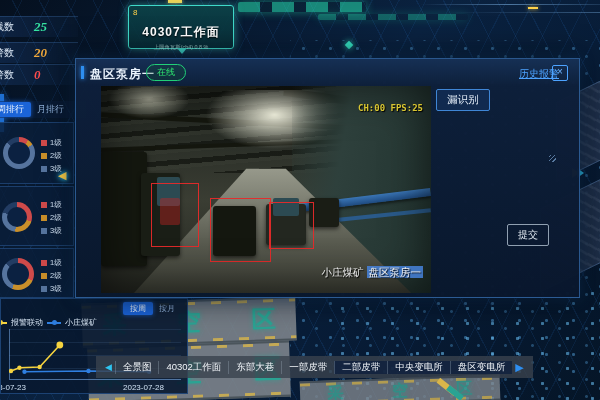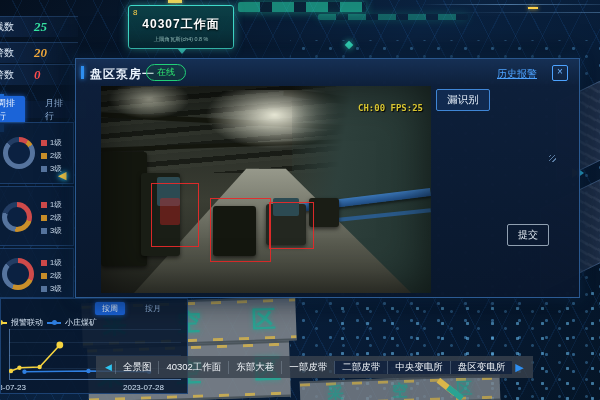--- a/index.html
+++ b/index.html
@@ -57,21 +57,21 @@
   .stat-row{left:-18px;width:96px;height:20px;display:flex;align-items:center;
     background:linear-gradient(90deg, rgba(30,70,130,.4), rgba(30,70,130,.05));
     border-top:1px solid rgba(80,140,210,.25);}
   .stat-label{font-size:10px;color:#dce8f5;margin-left:2px;white-space:nowrap;}
   .stat-val{position:absolute;left:52px;font-size:13px;font-weight:bold;font-style:italic;font-family:Liberation Serif, serif;}
 
   .vbar{left:0;top:94px;width:4px;height:38px;background:#1e6fd0;box-shadow:0 0 6px rgba(30,111,208,.9);}
   .rank-tabs{left:-10px;top:101px;width:96px;height:17px;display:flex;align-items:center;
     background:rgba(10,28,56,.7);font-size:9px;}
   .pill-tab{background:#1b64d8;color:#eaf3ff;border-radius:2px;padding:1px 7px;box-shadow:0 0 5px rgba(27,100,216,.8);}
-  .plain-tab{color:#8fb0d8;padding:1px 20px;}
+  .plain-tab{color:#8fb0d8;padding:1px 6px;}
 
   
   .dpanel{left:-14px;width:86px;background:rgba(10,30,58,.82);border:1px solid rgba(45,95,160,.5);}
   .donut{position:absolute;border-radius:50%;}
   .donut-hole{position:absolute;border-radius:50%;background:#0b2141;}
   .legend{position:absolute;left:54px;font-size:7.5px;color:#cfe0f2;}
   .leg-row{display:flex;align-items:center;margin-bottom:3px;}
   .leg-sq{width:6px;height:6px;margin-right:3px;display:inline-block;}
   .collapse{left:58px;top:169px;font-size:11px;color:#ffd24a;text-shadow:0 0 4px #2ec4f0, 0 0 7px #2ec4f0;z-index:4;}
 
@@ -94,37 +94,37 @@
   .nav-item:first-of-type{border-left:none;}
   .nav-dark{background:rgba(12,30,60,.75);}
   .nav-arrow{font-size:9px;padding:0 3px;}
   .arr-prev{color:#2ec4f0;} .arr-next{color:#2e8ef0;font-size:11px;}
 
   
   .tooltip{left:128px;top:5px;width:104px;height:42px;z-index:12;border-radius:3px;
     background:linear-gradient(180deg, rgba(12,66,72,.94), rgba(8,46,56,.9));
     border:1px solid #3fd9c9;box-shadow:0 0 10px rgba(63,217,201,.55);text-align:center;}
   .tt-badge{position:absolute;left:4px;top:2px;font-size:8px;color:#ffd24a;}
-  .tt-title{margin-top:10px;font-size:12px;font-weight:bold;color:#fff;letter-spacing:1px;text-shadow:0 1px 2px #000;}
+  .tt-title{margin-top:18px;font-size:12px;font-weight:bold;color:#fff;letter-spacing:1px;text-shadow:0 1px 2px #000;}
   .tt-sub{margin-top:2px;font-size:6px;color:rgba(190,235,228,.75);transform:scale(.9);}
   .tt-ptr{position:absolute;left:48px;bottom:-6px;width:0;height:0;
     border-left:5px solid transparent;border-right:5px solid transparent;border-top:6px solid #3fd9c9;}
 
   
   .modal{left:75px;top:58px;width:503px;height:238px;z-index:20;
     background:linear-gradient(180deg, rgba(14,32,60,.98), rgba(9,23,45,.98));
     border:1px solid rgba(70,140,220,.55);
     box-shadow:0 0 28px rgba(0,0,0,.7), 0 0 14px rgba(30,120,220,.3);}
   .m-header{position:absolute;left:0;top:0;right:0;height:27px;
     background:linear-gradient(180deg, rgba(28,60,104,.55), rgba(14,32,60,0));}
   .m-accent{position:absolute;left:5px;top:7px;width:3px;height:13px;background:#2e8ef0;box-shadow:0 0 4px #2e8ef0;}
   .m-title{position:absolute;left:14px;top:7px;font-size:12px;font-weight:bold;letter-spacing:1px;}
   .m-pill{position:absolute;left:70px;top:5px;font-size:9px;color:#2ee56f;
     border:1px solid #21d078;border-radius:9px;padding:1px 10px;background:rgba(20,90,50,.25);}
-  .m-history{position:absolute;right:42px;top:8px;font-size:10px;color:#4da3ff;text-decoration:underline;cursor:pointer;}
+  .m-history{position:absolute;right:20px;top:8px;font-size:10px;color:#4da3ff;text-decoration:underline;cursor:pointer;}
   .m-close{position:absolute;right:11px;top:6px;width:14px;height:14px;border:1px solid #4da3ff;border-radius:2px;
     color:#6fb5ff;font-size:10px;line-height:12px;text-align:center;cursor:pointer;}
 
   
   .video{position:absolute;left:25px;top:27px;width:330px;height:207px;background:#20251f;overflow:hidden;}
   .v-base{inset:0;background:linear-gradient(180deg,#20241e 0%, #2b2f28 28%, #3a3d33 55%, #23251f 100%);}
   .v-ceiling{left:0;top:0;width:100%;height:42%;
     background:repeating-linear-gradient(175deg, rgba(8,10,6,.55) 0 5px, rgba(62,66,56,.28) 5px 9px, transparent 9px 16px);}
   .v-glow1{left:30%;top:2%;width:45%;height:30%;background:radial-gradient(ellipse at 50% 40%, rgba(255,255,235,.95), rgba(255,255,235,0) 65%);}
   .v-glow2{left:2%;top:0;width:25%;height:16%;background:radial-gradient(ellipse at 50% 40%, rgba(255,255,230,.6), transparent 70%);}
@@ -335,20 +335,24 @@
     <div class="abs v-mach" style="left:34%;top:58%;width:13%;height:24%;"></div>
     <div class="abs v-mach" style="left:50%;top:57%;width:12%;height:20%;background:#232720;"></div>
     <div class="abs v-teal" style="left:52%;top:54%;width:8%;height:9%;"></div>
     <div class="abs v-mach" style="left:63%;top:54%;width:9%;height:14%;background:#1a1d15;"></div>
     <div class="abs v-red-blob" style="left:18%;top:54%;width:6%;height:13%;"></div>
     <div class="abs v-red-box" style="left:15%;top:47%;width:14%;height:30%;"></div>
     <div class="abs v-red-box" style="left:33%;top:54%;width:18%;height:30%;"></div>
     <div class="abs v-red-box" style="left:51%;top:56%;width:13%;height:22%;"></div>
     <div class="abs v-vig"></div>
     <span class="abs osd-ch">CH:00 FPS:25</span>
+    <span class="abs watermark">
+      <span>小庄煤矿</span>
+      <span class="wm-cam">盘区泵房一</span>
+    </span>
   </div>
 
   <div class="fb">
     <div class="fb-btns">
       <button class="btn-miss">漏识别</button>
     </div>
     <span class="rs-corner"></span>
   </div>
   <button class="btn-submit">提交</button>
 </div>

